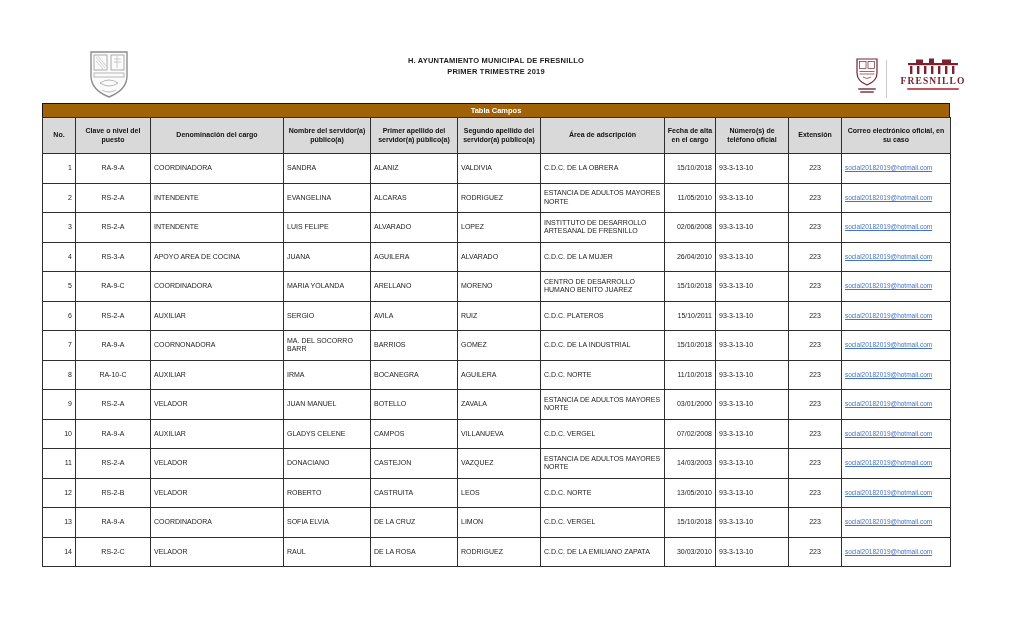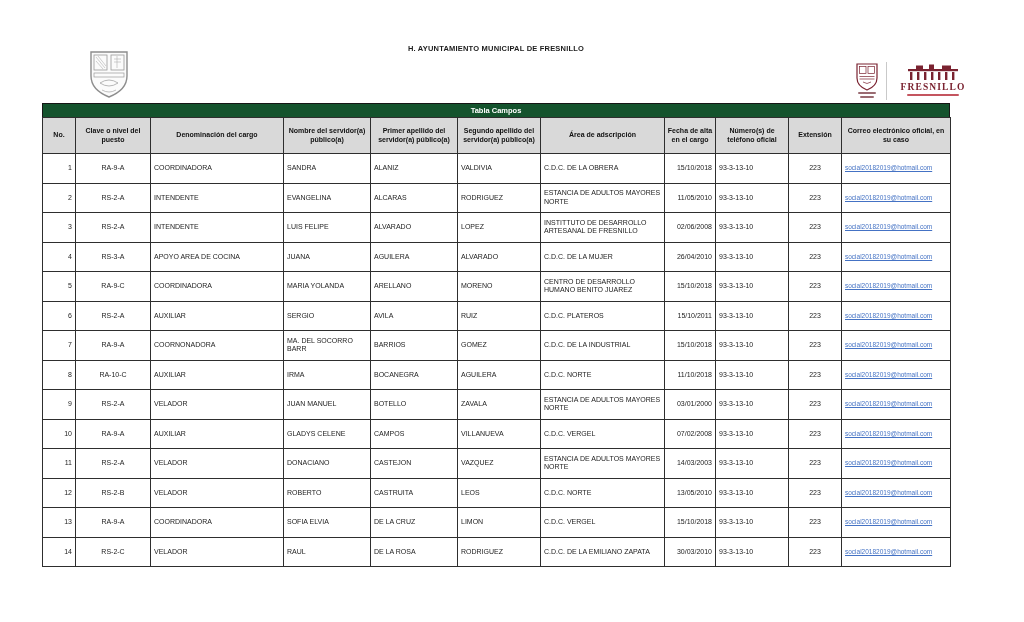--- a/index.html
+++ b/index.html
@@ -7,46 +7,46 @@
     width:1024px; height:622px;
     background:#ffffff;
     font-family:"Liberation Sans", sans-serif;
     position:relative;
     overflow:hidden;
     color:#1f1f1f;
   }
 
   
   .doc-title {
-    position:absolute; left:42px; top:44px; width:908px;
+    position:absolute; left:42px; top:56px; width:908px;
     text-align:center; font-weight:bold;
     font-size:7.5px; line-height:10.5px;
     color:#1c1c1c; letter-spacing:.2px;
   }
 
   .logo-left { position:absolute; left:88px; top:50px; width:42px; height:50px; }
-  .logos-right { position:absolute; left:852px; top:58px; width:125px; height:44px; display:flex; align-items:center; }
+  .logos-right { position:absolute; left:852px; top:58px; width:125px; height:44px; display:flex; align-items:flex-start; }
   .crest-box { width:30px; display:flex; flex-direction:column; align-items:center; }
   .crest-textline { height:2px; background:#9a6b72; margin-top:1.5px; border-radius:1px; }
   .crest-t1 { width:18px; } .crest-t2 { width:14px; }
   .logo-divider { width:1px; height:38px; background:#c9c9c9; margin:2px 5px 0 4px; }
   .fresnillo-box { width:82px; display:flex; flex-direction:column; align-items:center; }
   .fresnillo-word {
     font-family:"Liberation Serif", serif;
     font-size:9.5px; font-weight:bold; letter-spacing:1.1px;
     color:#7a2230; margin-top:1px;
   }
   .fresnillo-tagline { width:52px; height:2px; background:#c4555f; margin-top:1.5px; border-radius:1px; }
 
   
   .table-wrap { position:absolute; left:42px; top:103px; width:908px; }
   .band {
     box-sizing:border-box;
     height:14px; line-height:13px;
-    background:#14532d; color:#ffffff;
+    background:#a16207; color:#ffffff;
     font-size:7.5px; font-weight:bold; text-align:center;
     border:1px solid #161616; border-bottom:none;
   }
   table.dir {
     width:908px; border-collapse:collapse; table-layout:fixed;
     border:1px solid #161616;
   }
   table.dir th, table.dir td {
     border:1px solid #2e2e2e;
     overflow:hidden;
@@ -82,20 +82,21 @@
     <path d="M8 7 l9 11 M8 11 l7 8 M10 6 l8 10" stroke="#b0b0b0" stroke-width="0.6"></path>
     <path d="M26 9 h7 M26 12 h7 M29 6 v12" stroke="#b0b0b0" stroke-width="0.6"></path>
     <rect x="6" y="23" width="30" height="4" fill="none" stroke="#9a9a9a" stroke-width="0.7"></rect>
     <path d="M12 33 q9 -6 18 0 q-9 6 -18 0 z" fill="none" stroke="#9a9a9a" stroke-width="0.7"></path>
     <path d="M14 40 q7 4 14 0" fill="none" stroke="#a5a5a5" stroke-width="0.7"></path>
   </svg>
 </div>
 
 <div class="doc-title">
   <div>H. AYUNTAMIENTO MUNICIPAL DE FRESNILLO</div>
+  <div>PRIMER TRIMESTRE 2019</div>
 </div>
 
 <div class="logos-right">
   <div class="crest-box">
     <svg width="24" height="28" viewBox="0 0 24 28">
       <path d="M2 1 h20 v14 c0 7 -5 10 -10 12 c-5 -2 -10 -5 -10 -12 z" fill="#ffffff" stroke="#7a2230" stroke-width="1.2"></path>
       <rect x="4.5" y="3.5" width="6.5" height="7" fill="none" stroke="#7a2230" stroke-width="0.7"></rect>
       <rect x="13" y="3.5" width="6.5" height="7" fill="none" stroke="#7a2230" stroke-width="0.7"></rect>
       <path d="M4.5 13.5 h15 M4.5 16 h15" stroke="#7a2230" stroke-width="0.7"></path>
       <path d="M8 19 q4 3 8 0" fill="none" stroke="#7a2230" stroke-width="0.7"></path>

